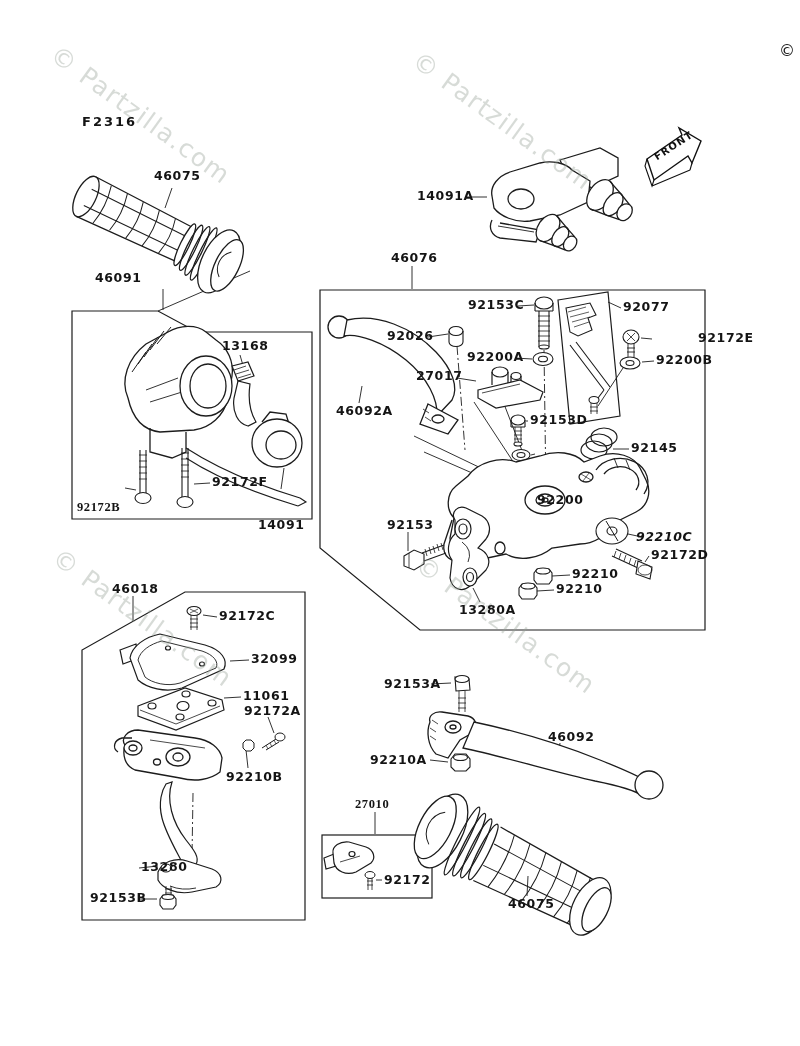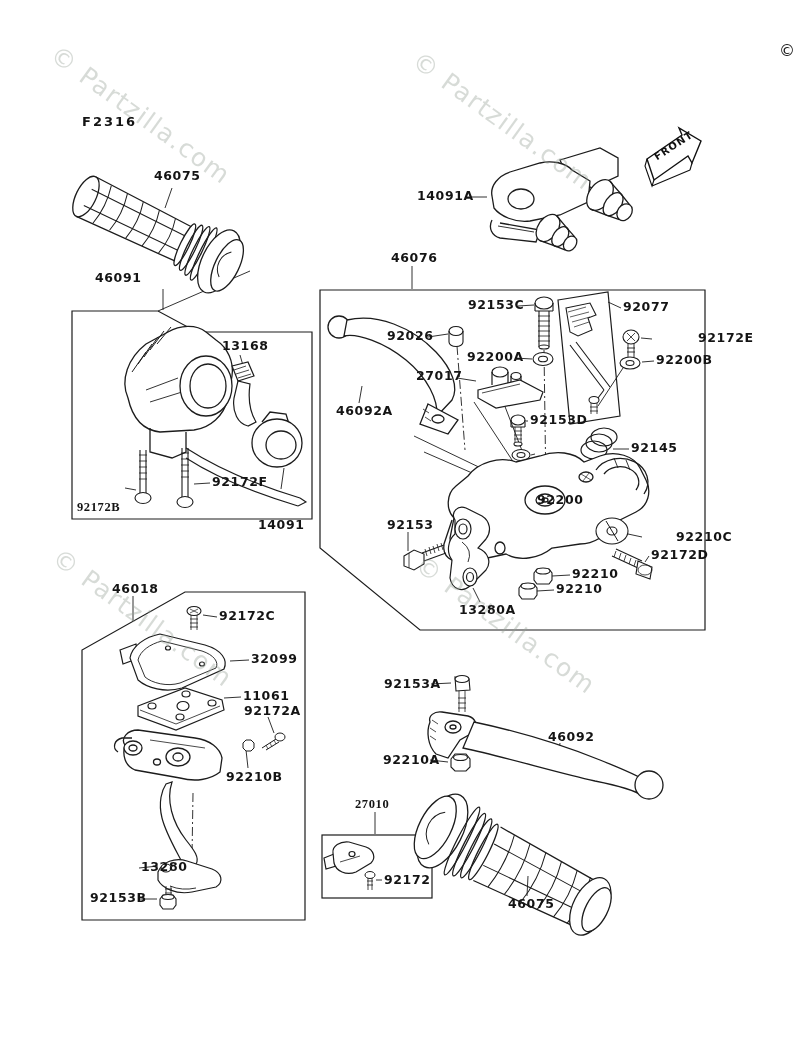--- a/index.html
+++ b/index.html
@@ -389,33 +389,33 @@
   <div class="lbl" style="left:416px;top:370px;">27017</div>
   <div class="lbl" style="left:336px;top:405px;">46092A</div>
   <div class="lbl" style="left:530px;top:414px;">92153D</div>
   <div class="lbl" style="left:537px;top:446px;margin-top:48px;">92200</div>
   <div class="lbl" style="left:631px;top:442px;">92145</div>
   <div class="lbl" style="left:222px;top:340px;">13168</div>
   <div class="lbl" style="left:77px;top:501px;font-family:Liberation Serif, serif;">92172B</div>
   <div class="lbl" style="left:212px;top:476px;">92172F</div>
   <div class="lbl" style="left:258px;top:491px;margin-top:28px;">14091</div>
   <div class="lbl" style="left:387px;top:519px;">92153</div>
-  <div class="lbl" style="left:676px;top:531px;">92210C</div>
+  <div class="lbl" style="left:636px;top:531px;font-style:italic;">92210C</div>
   <div class="lbl" style="left:651px;top:549px;">92172D</div>
   <div class="lbl" style="left:572px;top:568px;">92210</div>
   <div class="lbl" style="left:556px;top:583px;">92210</div>
   <div class="lbl" style="left:459px;top:604px;">13280A</div>
   <div class="lbl" style="left:112px;top:583px;">46018</div>
   <div class="lbl" style="left:219px;top:610px;">92172C</div>
   <div class="lbl" style="left:251px;top:653px;">32099</div>
   <div class="lbl" style="left:243px;top:690px;">11061</div>
   <div class="lbl" style="left:244px;top:705px;">92172A</div>
   <div class="lbl" style="left:226px;top:771px;">92210B</div>
   <div class="lbl" style="left:97px;top:861px;margin-left:44px;">13280</div>
   <div class="lbl" style="left:90px;top:892px;">92153B</div>
   <div class="lbl" style="left:384px;top:678px;">92153A</div>
   <div class="lbl" style="left:548px;top:731px;">46092</div>
-  <div class="lbl" style="left:383px;top:754px;">92210A</div>
+  <div class="lbl" style="left:370px;top:754px;">92210A</div>
   <div class="lbl" style="left:355px;top:798px;font-family:Liberation Serif, serif;">27010</div>
   <div class="lbl" style="left:384px;top:874px;">92172</div>
   <div class="lbl" style="left:508px;top:898px;">46075</div>
 
 </div>
 
 </body></html>

